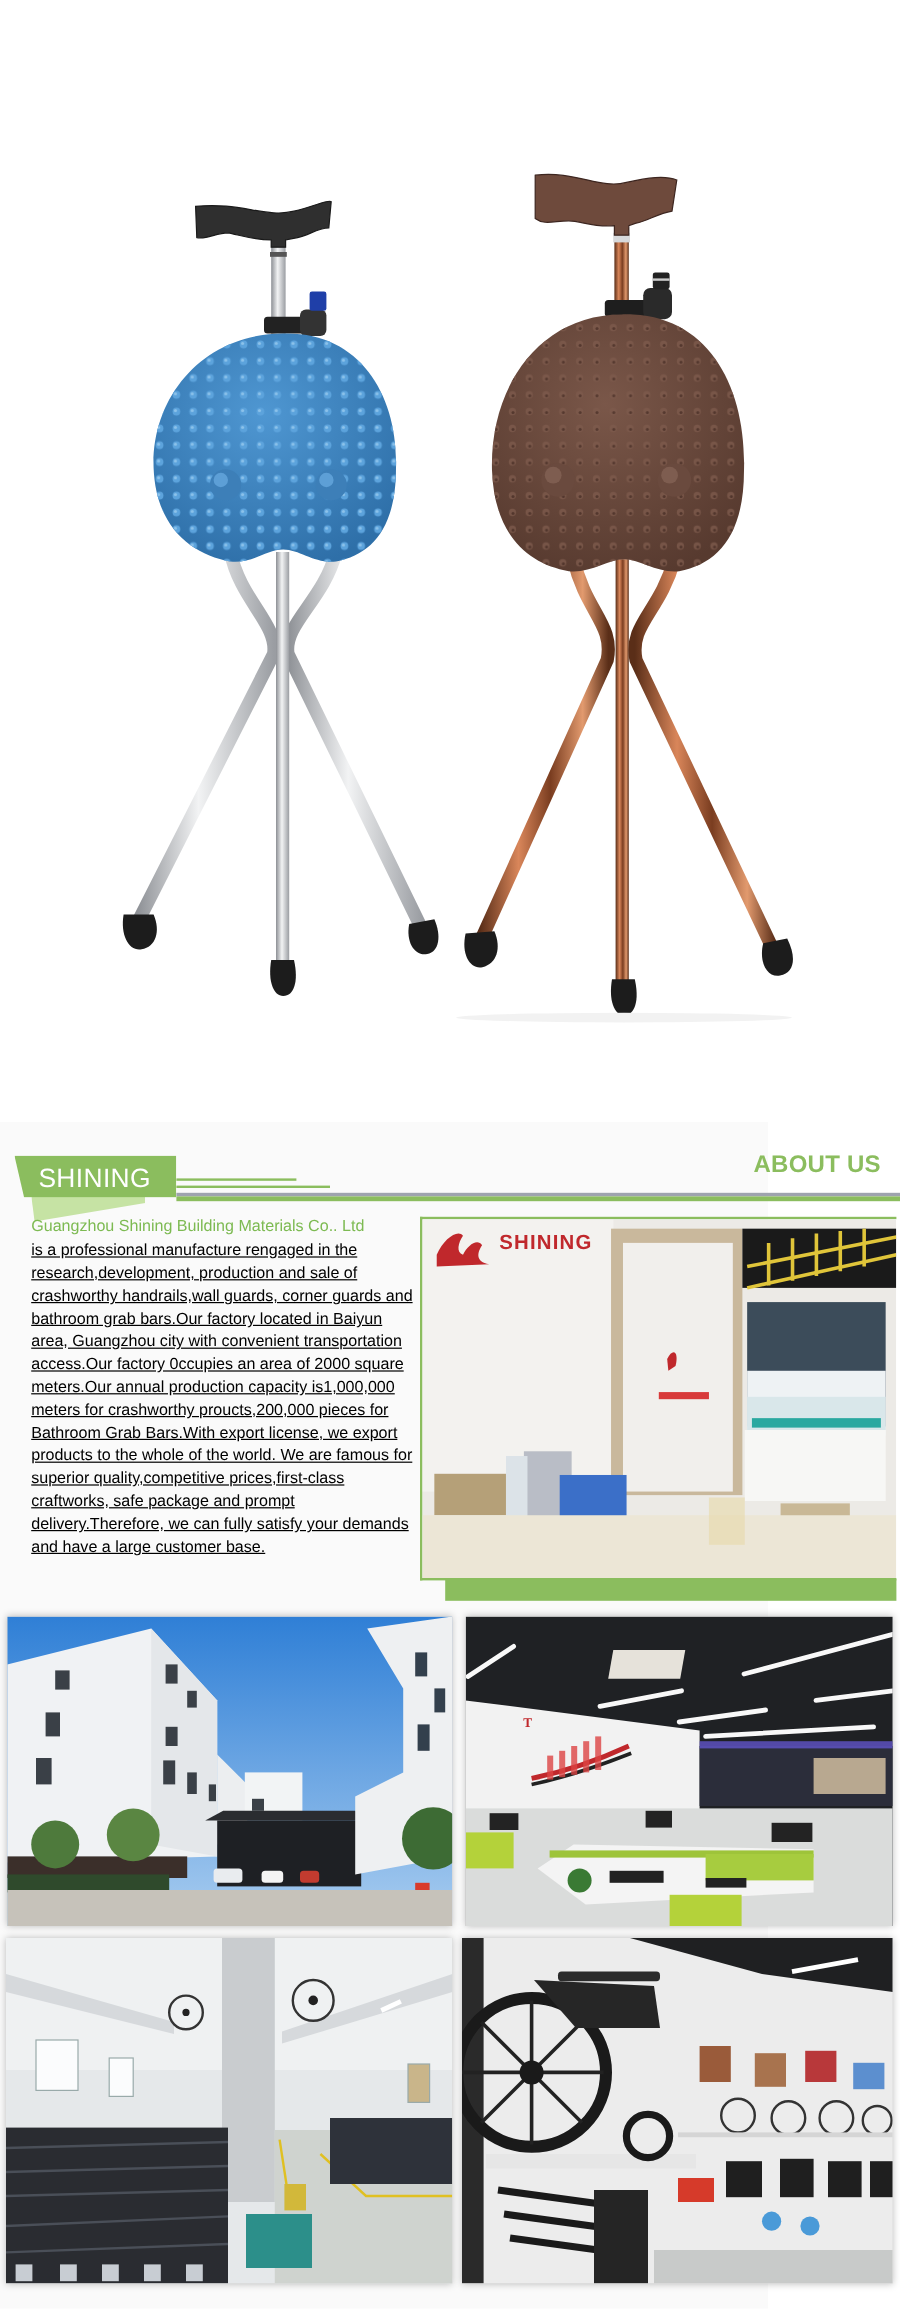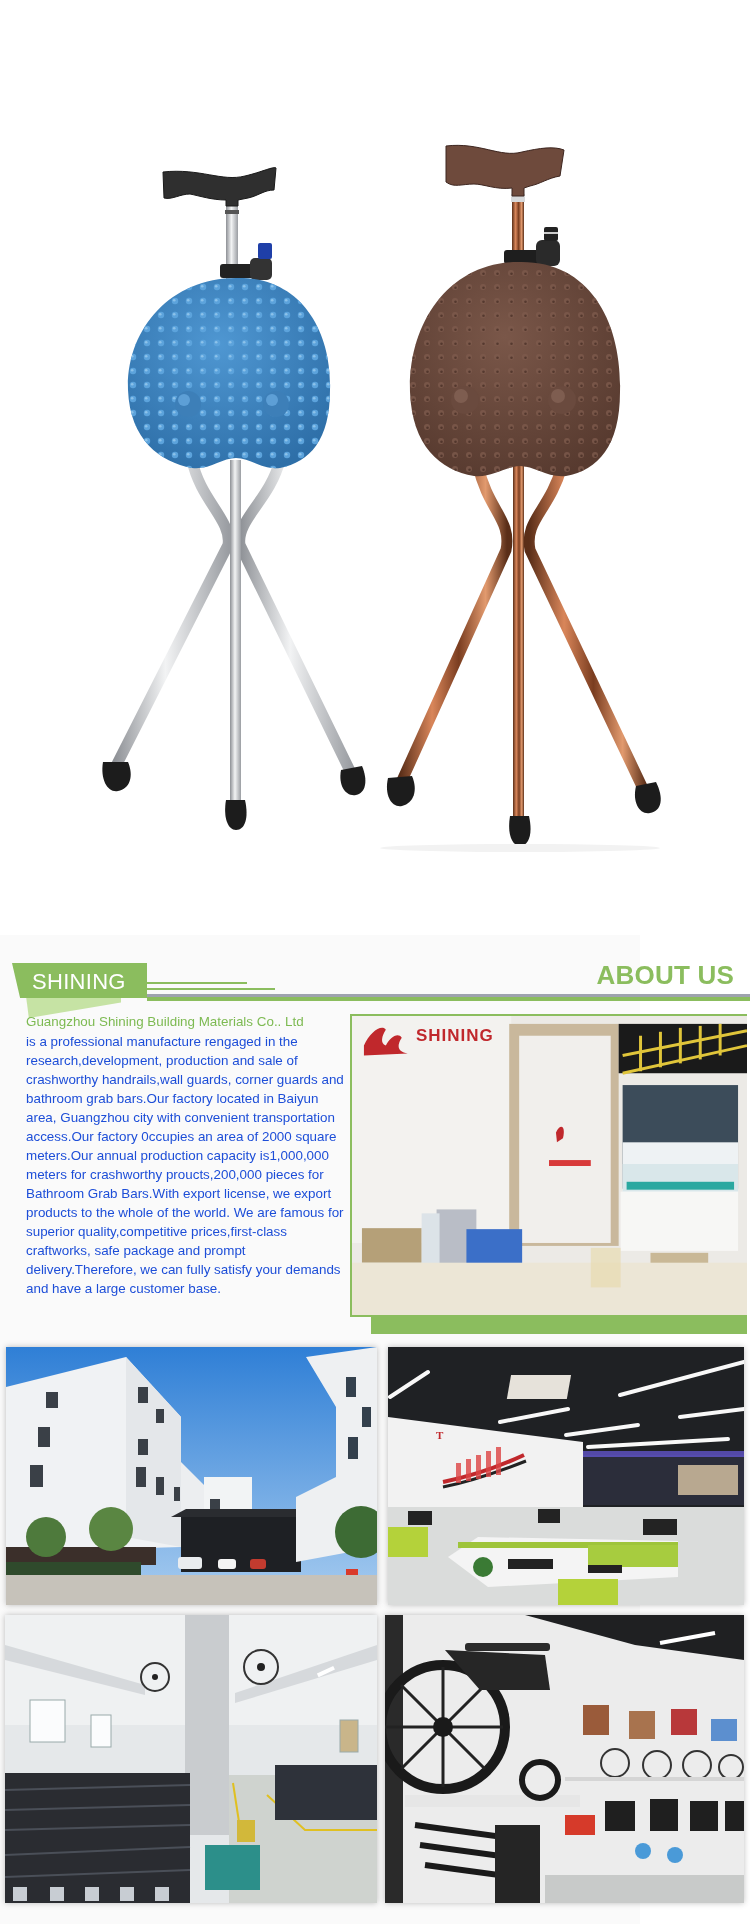--- a/index.html
+++ b/index.html
@@ -18,25 +18,25 @@
     background: #8bbd5e; clip-path: polygon(0 0, 100% 0, 100% 100%, 6% 100%); }
   .brand-tab-shadow { position: absolute; left: 26px; top: 41px; width: 95px; height: 22px;
     background: #c6e3a4; clip-path: polygon(0 0, 100% 0, 100% 30%, 3% 100%); }
   .brand-label { position: absolute; left: 32px; top: 14px; font-size: 22px; color: #ffffff;
     letter-spacing: 0.3px; }
   .deco-line { position: absolute; height: 2px; background: #8bbd5e; }
   .deco-line.l1 { left: 147px; top: 27px; width: 100px; }
   .deco-line.l2 { left: 147px; top: 33px; width: 128px; }
   .rule-grey { position: absolute; left: 147px; top: 39px; width: 603px; height: 3px; background: #9ea3ae; }
   .rule-green { position: absolute; left: 147px; top: 42px; width: 603px; height: 4px; background: #8bbd5e; }
-  .about-title { position: absolute; right: 16px; top: 5px; font-size: 26px; color: #8bbd5e; letter-spacing: 0.2px; }
+  .about-title { position: absolute; right: 16px; top: 5px; font-size: 20px; color: #8bbd5e; letter-spacing: 0.2px; }
 
   .company-name { position: absolute; left: 26px; top: 79px; font-size: 13.4px; color: #7dba52; white-space: nowrap; text-align: center; }
   .company-desc { position: absolute; left: 26px; top: 97px; width: 320px; font-size: 13.4px; line-height: 19px;
-    color: #1d4ed8; }
+    color: #000000; text-decoration: underline; }
 
   .reception-photo { position: absolute; left: 350px; top: 79px; width: 397px; height: 303px;
     border: 2px solid #8bbd5e; border-right: none; overflow: hidden; }
   .green-bar { position: absolute; left: 371px; top: 381px; width: 376px; height: 18px; background: #8bbd5e; }
 
   .photo { position: absolute; overflow: hidden; box-shadow: 0 0 6px rgba(0,0,0,0.25); background: #ddd; }
   .photo.p1 { left: 6px; top: 412px; width: 371px; height: 258px; }
   .photo.p2 { left: 388px; top: 412px; width: 356px; height: 258px; }
   .photo.p3 { left: 5px; top: 680px; width: 372px; height: 288px; }
   .photo.p4 { left: 385px; top: 680px; width: 359px; height: 288px; }

